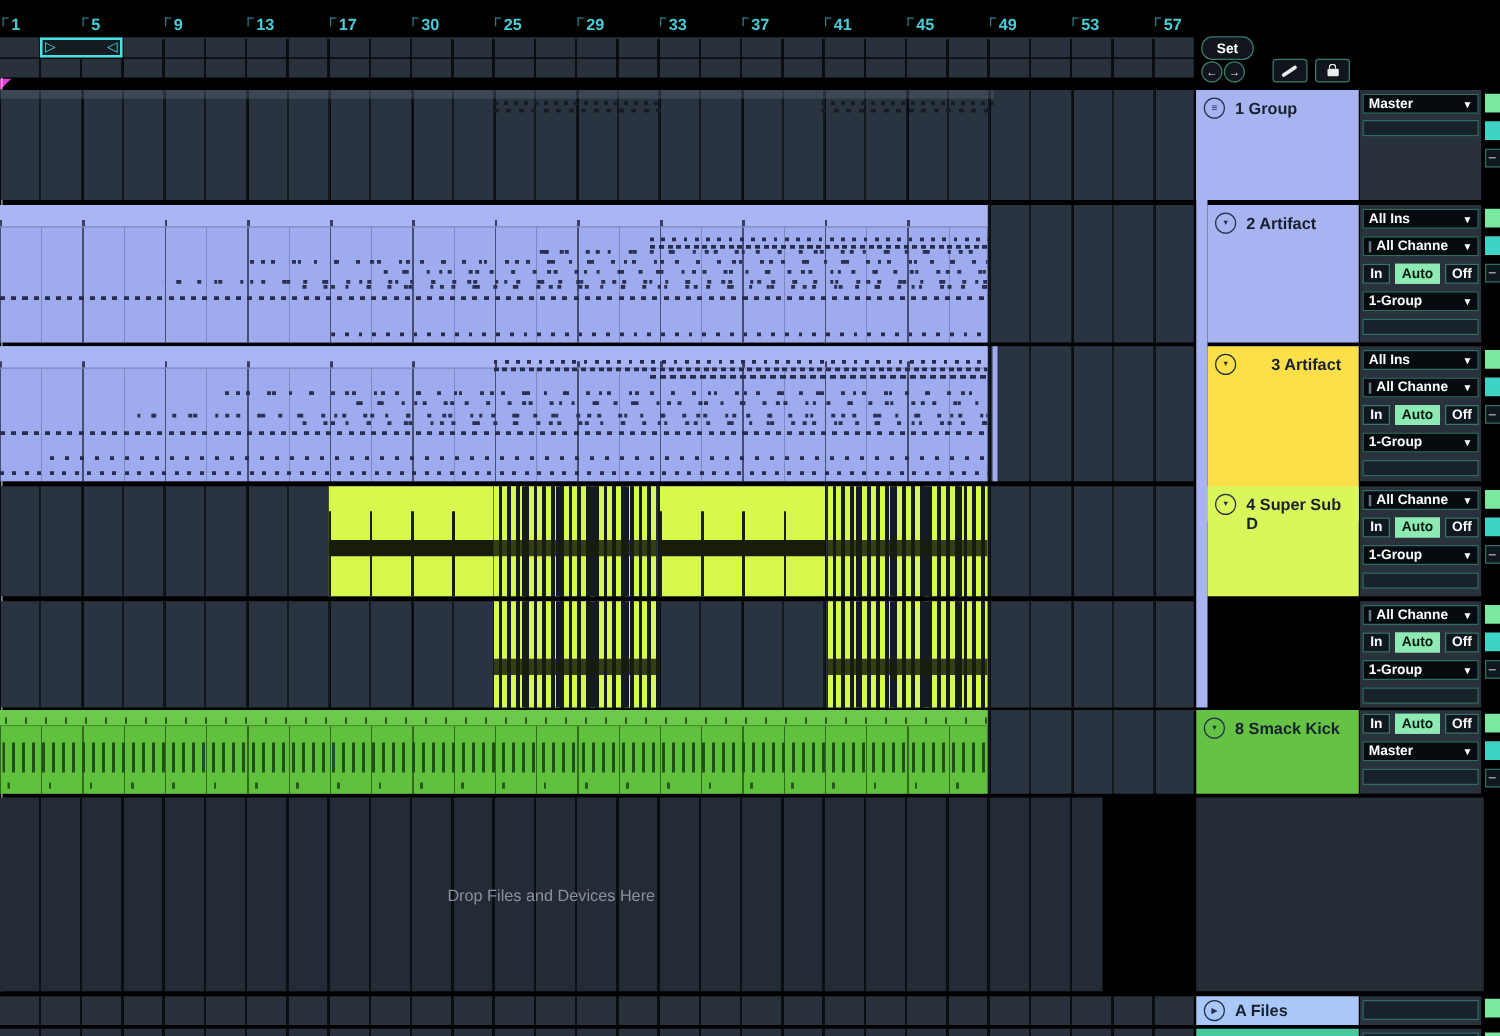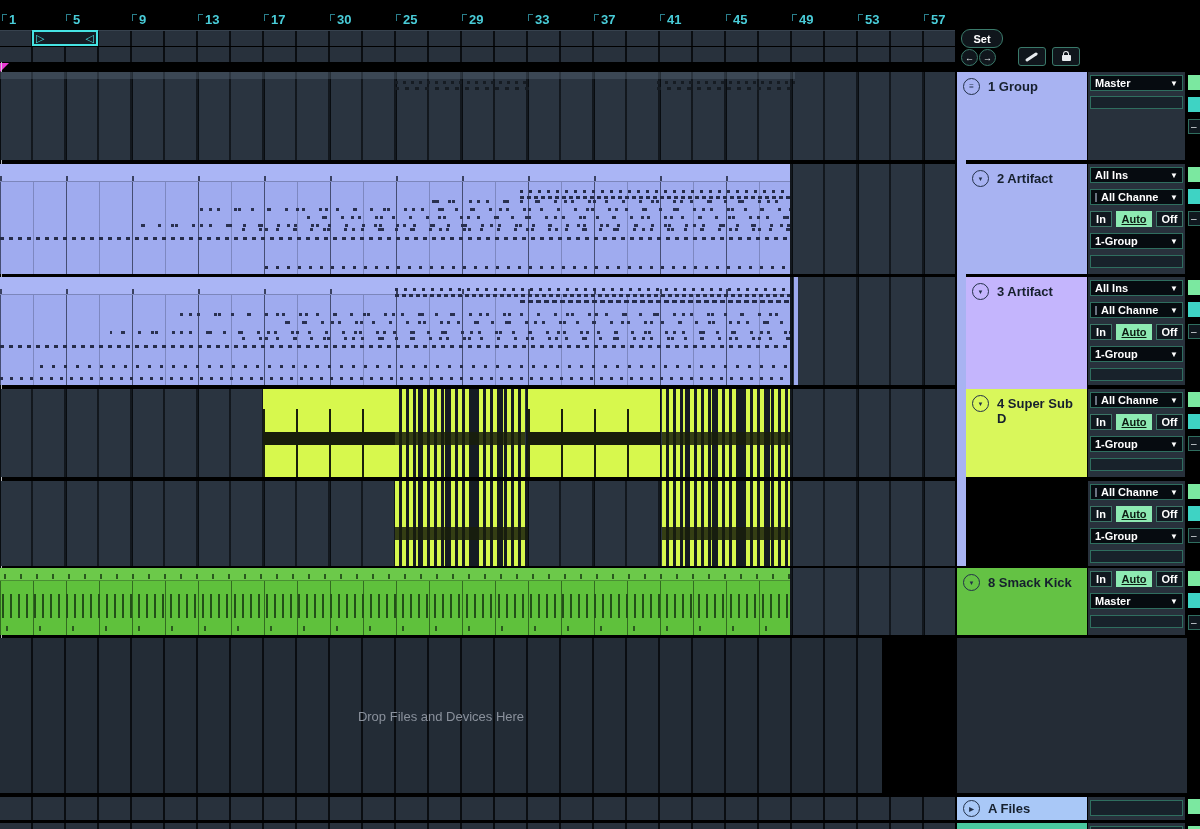--- a/index.html
+++ b/index.html
@@ -53,21 +53,21 @@
      display:flex;align-items:center;justify-content:center;font-size:8px;line-height:1;color:#223049;margin-right:8px;margin-top:-1px;}
   .mixbg{position:absolute;left:1088px;width:97px;background:#28313c;}
   .dd{position:absolute;height:16px;background:#060b10;border:1px solid #2f6e5f;box-sizing:border-box;
      color:#fff;font-size:11px;font-weight:bold;display:flex;align-items:center;padding:0 4px;}
   .dd .grow{flex:1;white-space:nowrap;overflow:hidden;}
   .dd .arr{font-size:8px;flex:0 0 auto;}
   .pretick{display:inline-block;width:2px;height:9px;background:#6a7280;margin-right:4px;}
   .ebox{position:absolute;height:13px;background:#18222b;border:1px solid #2f6e5f;box-sizing:border-box;}
   .mbtn{position:absolute;height:16px;box-sizing:border-box;border:1px solid #3b7566;background:#10181f;
      color:#fff;font-size:11px;font-weight:bold;display:flex;align-items:center;justify-content:center;}
-  .mbtn.on{background:#8deab2;border-color:#8deab2;color:#0c1a12;text-decoration:underline;}
+  .mbtn.on{background:#8deab2;border-color:#8deab2;color:#0c1a12;}
   .sbox{position:absolute;left:1188px;width:14px;height:15px;}
   .sbox.minus{background:#10181f;border:1px solid #2f6e5f;box-sizing:border-box;color:#dfe3e8;
      font-size:10px;display:flex;align-items:center;padding-left:2px;}
   .pill{position:absolute;border:1.5px solid #3a7a6a;border-radius:9px;background:#10161c;color:#fff;
      font-size:11px;font-weight:bold;display:flex;align-items:center;justify-content:center;}
   .circ{position:absolute;width:15px;height:15px;border:1.5px solid #3a7a6a;border-radius:50%;background:#10161c;
      color:#e8ecef;font-size:9px;display:flex;align-items:center;justify-content:center;}
   .sqbtn{position:absolute;width:26px;height:17px;border:1.5px solid #3a7a6a;border-radius:3px;background:#10161c;
      display:flex;align-items:center;justify-content:center;}
   .lockbody{width:9px;height:6px;background:#e8ecef;border-radius:1px;position:relative;margin-top:3px;}
@@ -259,21 +259,21 @@
   <div class="abs" style="left:957px;top:72px;width:9px;height:494px;background:#a8b3f2;"></div>
 
   <div class="thead" style="left:957px;top:72px;width:130px;height:88px;background:#a8b3f2;">
     <span class="cicn">≡</span>
     <span>1 Group</span>
   </div>
   <div class="thead" style="left:966px;top:164px;width:121px;height:110px;background:#a8b3f2;">
     <span class="cicn" style="font-size:6px;">▼</span>
     <span>2 Artifact</span>
   </div>
-  <div class="thead" style="left:966px;top:277px;width:121px;height:140px;background:#c4b5fd;">
+  <div class="thead" style="left:966px;top:277px;width:121px;height:140px;background:#fde047;gap:20px;">
     <span class="cicn" style="font-size:6px;">▼</span>
     <span>3 Artifact</span>
   </div>
   <div class="thead" style="left:966px;top:389px;width:121px;height:88px;background:#d9f75b;">
     <span class="cicn" style="font-size:6px;">▼</span>
     <span>4 Super Sub D</span>
   </div>
   <div class="thead" style="left:957px;top:568px;width:130px;height:67px;background:#64c244;">
     <span class="cicn" style="font-size:6px;">▼</span>
     <span>8 Smack Kick</span>

